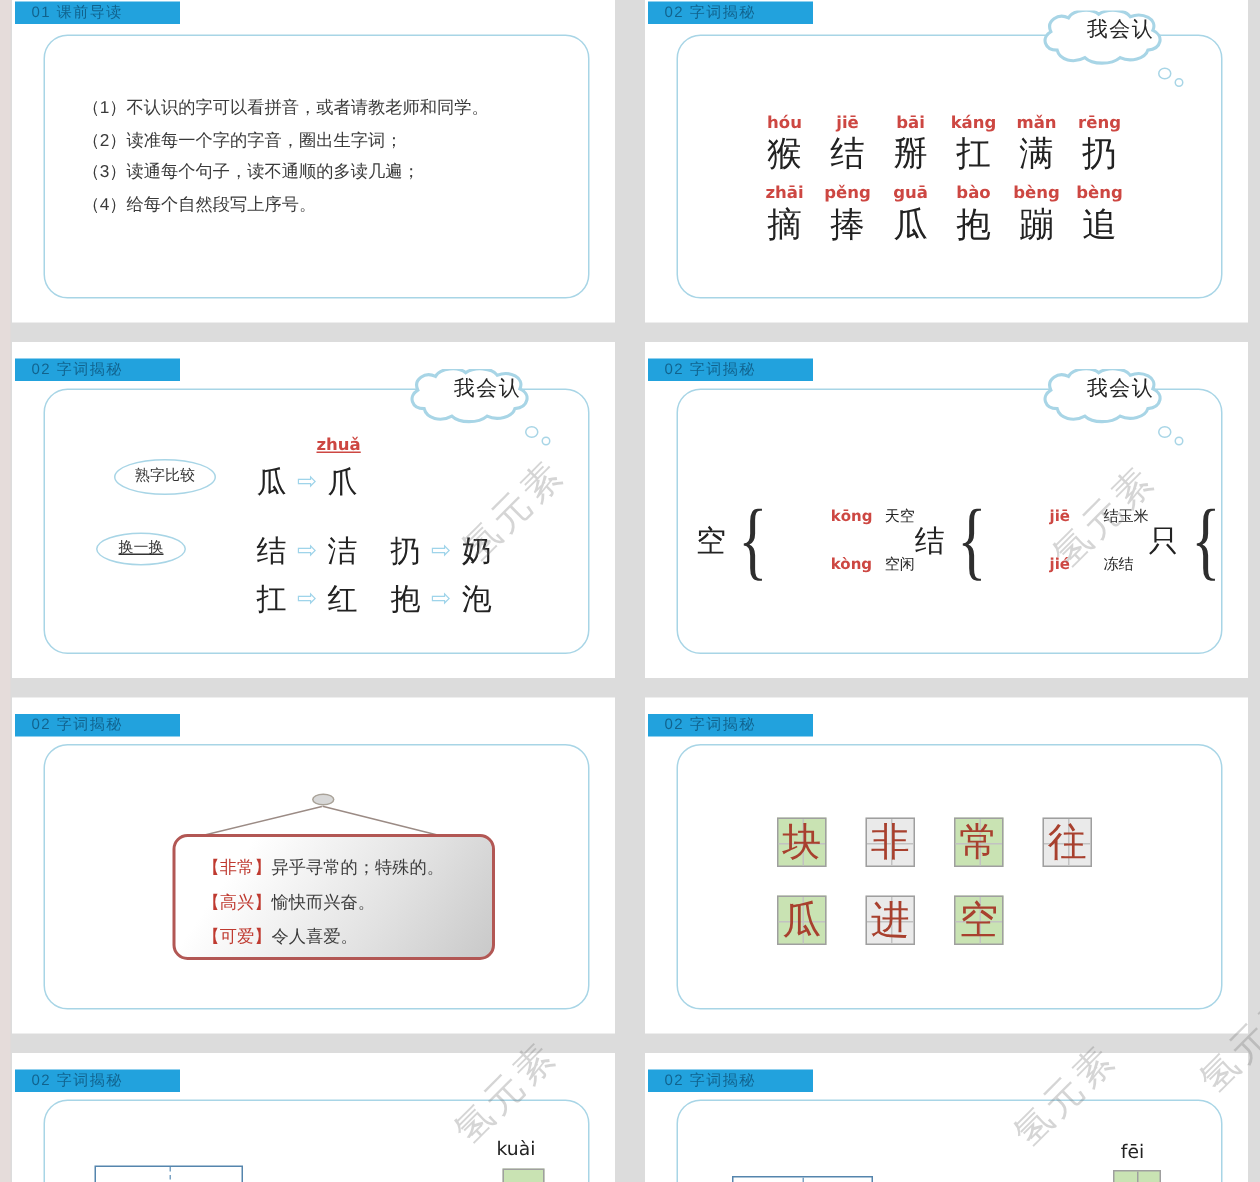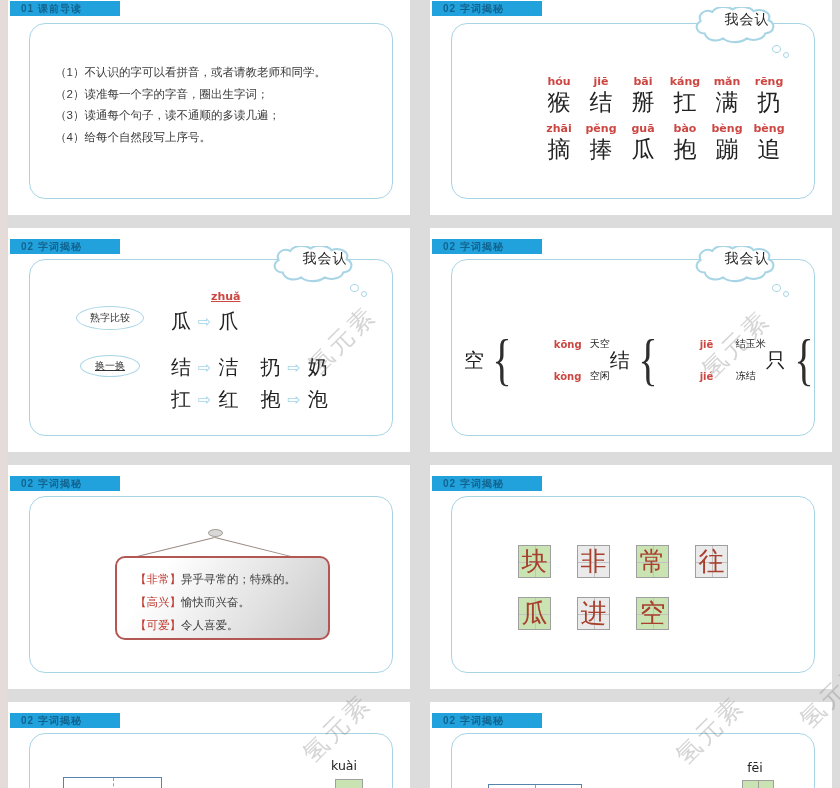--- a/index.html
+++ b/index.html
@@ -9,21 +9,21 @@
 
   .card{position:absolute;width:402px;height:224px;background:#ffffff;}
   #card1{left:8px;top:-9px;}  #card2{left:430px;top:-9px;}
   #card3{left:8px;top:228px;} #card4{left:430px;top:228px;}
   #card5{left:8px;top:465px;} #card6{left:430px;top:465px;}
   #card7{left:8px;top:702px;} #card8{left:430px;top:702px;}
   #card1 .badge{top:10px;} #card2 .badge{top:10px;}
 
   .badge{position:absolute;left:2px;top:11px;width:110px;height:15px;background:#22a2dd;
          color:rgba(6,58,90,.62);font-size:10px;line-height:15px;padding-left:11px;
-         box-sizing:border-box;letter-spacing:1px;z-index:2;font-weight:bold;}
+         box-sizing:border-box;letter-spacing:1px;z-index:2;}
   .frame{position:absolute;left:21px;right:17px;top:31px;bottom:16px;
          border:1.5px solid #a8d5e6;border-radius:16px;}
   #card1 .frame{top:32px;} #card2 .frame{top:32px;}
   #card7 .frame,#card8 .frame{bottom:auto;height:200px;}
 
   .cn{font-family:"Liberation Serif","DejaVu Serif",serif;}
 
   
   .cloud{position:absolute;right:55px;top:18px;width:84px;height:38px;z-index:3;}
   #card2 .cloud{top:16px;}
@@ -34,31 +34,31 @@
         border-radius:50%;background:#fff;}
   .bub2{position:absolute;right:-12px;bottom:-13px;width:4px;height:4px;border:1.5px solid #a8d5e6;
         border-radius:50%;background:#fff;}
 
   
   .s1-lines{position:absolute;left:47px;top:71px;right:30px;color:#3a3a3a;
             font-size:11.5px;line-height:21.5px;}
 
   
   .s2-grid{position:absolute;left:36px;top:84px;width:324px;}
-  .s2-row{display:flex;justify-content:flex-end;margin-bottom:5px;}
+  .s2-row{display:flex;justify-content:center;margin-bottom:5px;}
   .s2-cell{width:42px;text-align:center;}
   .py{font-size:11px;font-weight:bold;color:#cd4742;height:14px;line-height:14px;
       font-family:"DejaVu Sans",sans-serif;}
   .s2-ch{font-size:23px;line-height:28px;color:#222;}
 
   
   .oval{position:absolute;border:1.5px solid #a8d5e6;border-radius:50%;background:#fff;
         color:#333;text-align:center;z-index:2;}
   .oval1{left:68px;top:78px;width:66px;height:22px;font-size:10px;line-height:22px;}
-  .oval2{left:72px;top:127px;width:58px;height:20px;font-size:10px;line-height:20px;text-decoration:underline;}
+  .oval2{left:56px;top:127px;width:58px;height:20px;font-size:10px;line-height:20px;text-decoration:underline;}
   .s3-row{position:absolute;display:flex;align-items:center;font-size:20px;color:#222;}
   .arrow{font-size:16px;color:#9fd4ea;margin:0 7px;line-height:1;}
   .zhua{position:absolute;left:203px;top:62px;font-size:11px;font-weight:bold;color:#cd4742;
         font-family:"DejaVu Sans",sans-serif;text-decoration:underline;}
   .s3-row0{left:163px;top:80px;}
   .s3-rowA{left:163px;top:126px;}
   .s3-rowB{left:163px;top:158px;}
   .s3-gap{width:22px;}
 
   

